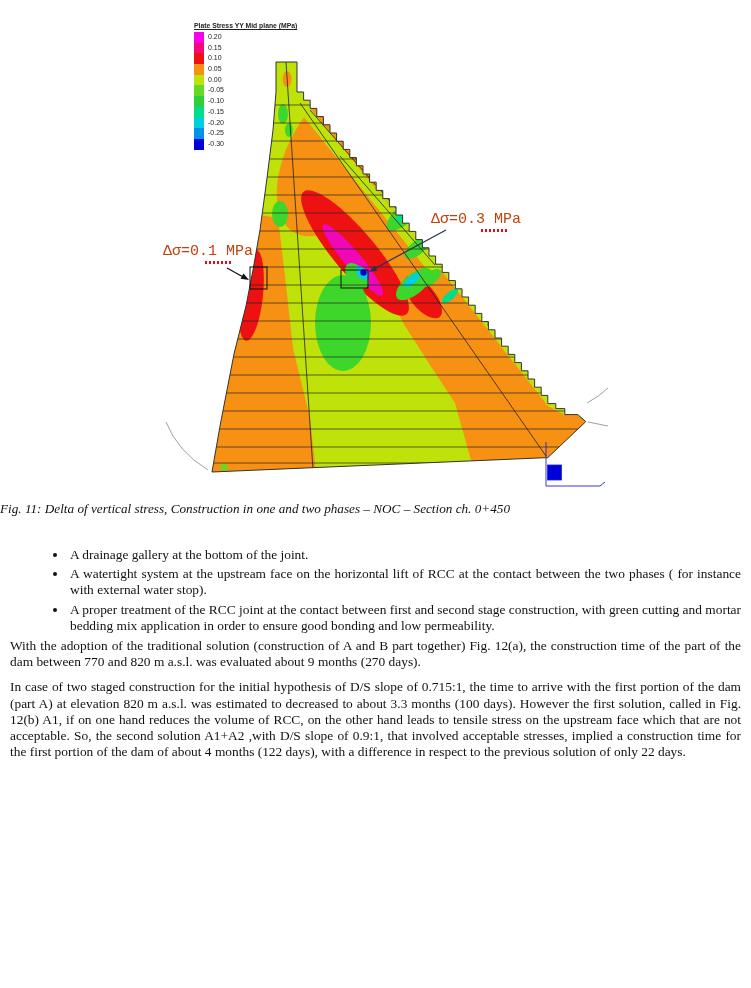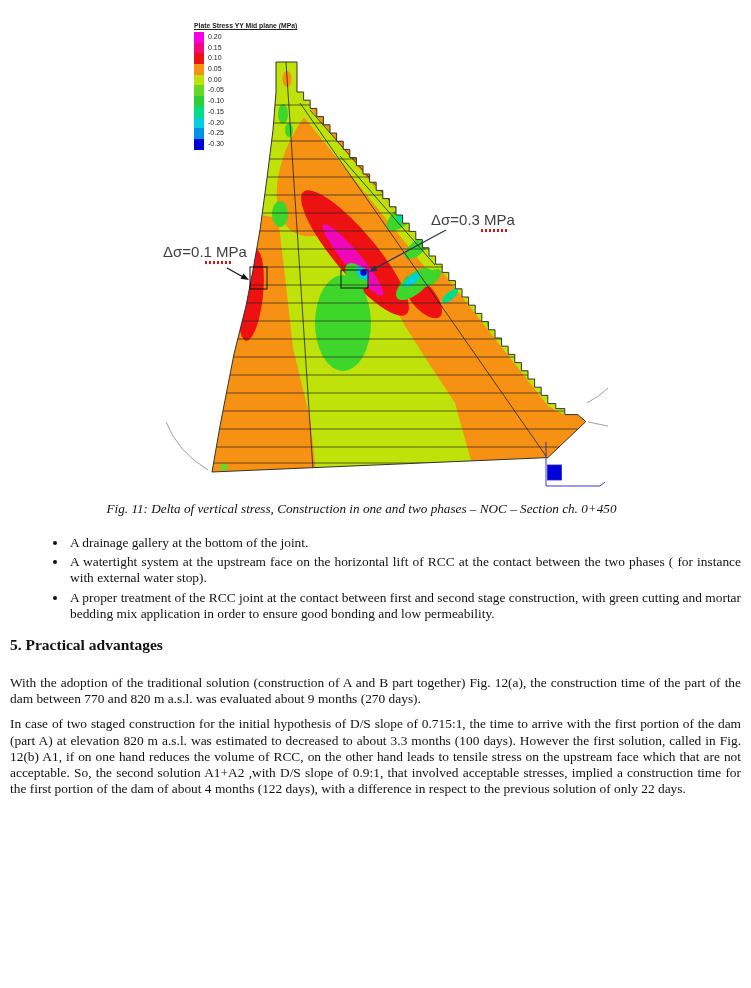--- a/index.html
+++ b/index.html
@@ -9,31 +9,31 @@
   .figure{position:absolute;left:150px;top:18px;width:475px;height:478px;}
   .figure svg{position:absolute;left:0;top:0;}
   .legend{position:absolute;left:44px;top:4px;width:130px;}
   .legend-title{font-family:"Liberation Sans","DejaVu Sans",sans-serif;font-size:6.8px;
                 font-weight:bold;color:#222;text-decoration:underline;white-space:nowrap;}
   .legend-bar{margin-top:3px;}
   .lg-row{display:flex;align-items:center;height:10.7px;}
   .lg-sw{display:inline-block;width:10px;height:10.7px;}
   .lg-lab{font-family:"Liberation Sans","DejaVu Sans",sans-serif;font-size:7px;color:#222;
           margin-left:4px;line-height:10.7px;}
-  .ann{position:absolute;font-size:15px;color:#404040;white-space:nowrap;
-       font-family:Liberation Sans, sans-serif;}
+  .ann{position:absolute;font-size:15px;color:#c2410c;white-space:nowrap;
+       font-family:Liberation Mono, monospace;}
   .squiggle{position:absolute;height:3px;
     background:repeating-linear-gradient(90deg,#e01010 0 2px,transparent 2px 4px);}
-  .caption{position:absolute;left:0;top:501px;width:723px;text-align:center;
+  .caption{position:absolute;left:0;top:501px;width:723px;text-align:left;
            font-style:italic;font-size:13.2px;color:#111;}
   
   .bodytext{position:absolute;left:10px;top:533px;width:731px;font-size:13.4px;
             line-height:16.2px;text-align:justify;color:#111;}
   .bodytext p{margin:0 0 9px 0;}
-  .bodytext ul{margin:2px 0 4px 0;padding-left:58px;font-family:Liberation Serif, serif;}
+  .bodytext ul{margin:14px 0 4px 0;padding-left:58px;font-family:Liberation Serif, serif;}
   .bodytext li{padding-left:2px;margin-bottom:3px;}
   h2.section{font-size:15.5px;line-height:18px;margin:14px 0 21px 0;font-weight:bold;color:#111;
              font-family:"Liberation Serif","DejaVu Serif",serif;}
 </style>
 </head>
 <body>
 
 <div class="page">
 
   <div class="figure">
@@ -162,18 +162,17 @@
   </div>
 
   <div class="caption">Fig. 11: Delta of vertical stress, Construction in one  and two phases – NOC – Section ch. 0+450</div>
 
   <div class="bodytext">
     <ul>
       <li>A drainage gallery at the bottom of the joint.</li>
       <li>A watertight system at the upstream face on the horizontal lift of RCC at the contact  between the two phases ( for instance with external water stop).</li>
       <li>A proper treatment of the RCC joint at the contact between first and second stage construction, with green cutting and mortar bedding mix application in order to ensure good bonding and low permeability.</li>
     </ul>
-    <h2 class="section">5. Practical advantages</h2>
     <p>With the adoption of the traditional solution (construction of A and B part together) Fig. 12(a), the construction time of the part of the dam between 770 and 820 m a.s.l. was evaluated about 9 months (270 days).</p>
     <p>In case of two staged construction for the initial hypothesis of D/S slope of 0.715:1, the time to arrive with the first portion of the dam (part A) at elevation 820 m a.s.l. was estimated to decreased to about 3.3 months (100 days). However the first solution, called in Fig. 12(b) A1,  if on one hand reduces the volume of RCC, on the other hand leads to tensile stress on the upstream face which that are not acceptable. So, the second solution A1+A2 ,with D/S slope of 0.9:1, that involved acceptable stresses, implied a construction time for the first portion of the dam of about 4 months (122 days), with a difference in respect to the previous solution of only 22 days.</p>
   </div>
 
 </div>
 
 </body></html>

